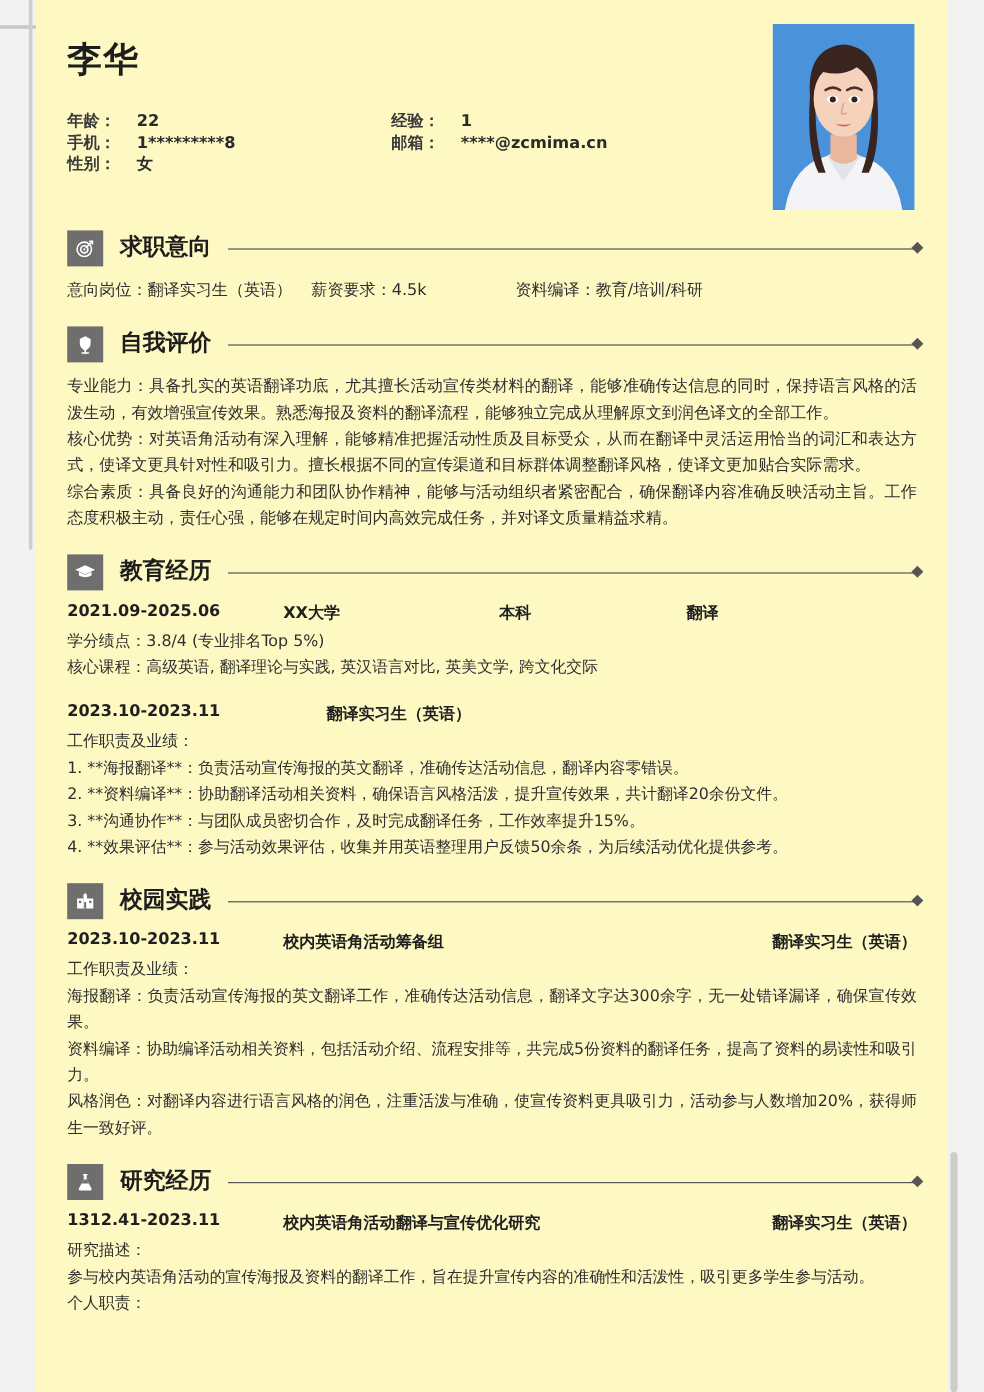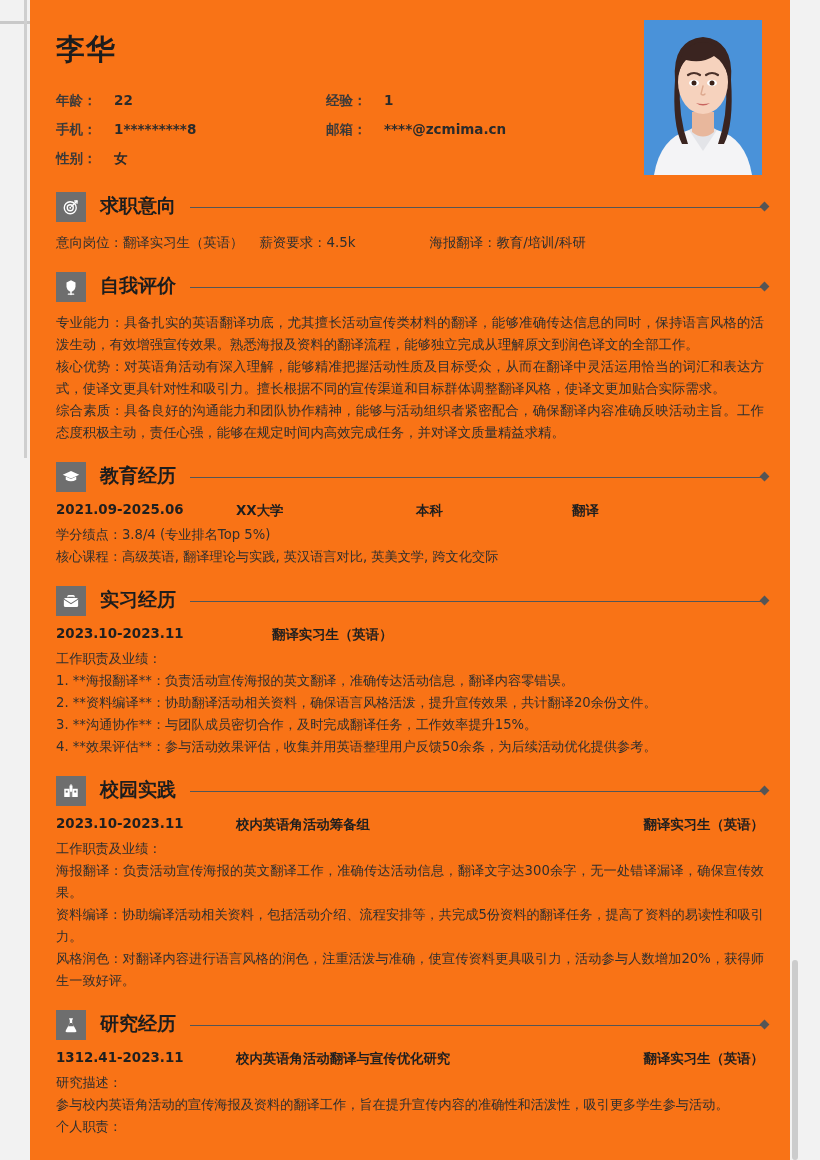--- a/index.html
+++ b/index.html
@@ -34,21 +34,21 @@
     background: #cccccc;
     border-radius: 3px;
   }
 
   
   .sheet {
     position: absolute;
     left: 30px; top: 0;
     width: 760px;
     min-height: 1160px;
-    background: #f97316;
+    background: #fef9c3;
     padding: 0 0 0 0;
     box-sizing: border-box;
   }
 
   
   .header {
     position: relative;
     padding: 34px 0 8px 26px;
     min-height: 150px;
   }
@@ -56,21 +56,20 @@
     font-size: 29px;
     font-weight: bold;
     color: #1d1d1d;
     letter-spacing: 1px;
     margin: 0 0 26px 0;
     line-height: 1.1;
   }
   .meta-grid {
     display: grid;
     grid-template-columns: 270px 1fr;
-    row-gap: 11px;
     max-width: 540px;
   }
   .meta-cell {
     display: flex;
     align-items: baseline;
     font-size: 13.5px;
     font-weight: bold;
     color: #3a3a3a;
   }
   .meta-label {
@@ -252,21 +251,21 @@
           <circle cx="11" cy="13" r="1.2" fill="#ffffff" stroke="none"></circle>
           <path d="M13 11 L20 4" stroke-linecap="round"></path>
           <path d="M17 4 L20 4 L20 7" stroke-linecap="round" stroke-linejoin="round"></path>
         </svg>
       </span>
       <span class="sec-title">求职意向</span>
       <span class="sec-rule"></span>
     </div>
     <div class="block">
       <div class="inline-row">
-        <span>意向岗位：</span><span>翻译实习生（英语）</span><span class="gap"></span><span>薪资要求：</span><span>4.5k</span><span class="wide-gap"></span><span>海报翻译：</span><span>教育/培训/科研</span>
+        <span>意向岗位：</span><span>翻译实习生（英语）</span><span class="gap"></span><span>薪资要求：</span><span>4.5k</span><span class="wide-gap"></span><span>资料编译：</span><span>教育/培训/科研</span>
       </div>
     </div>
   </div>
 
   <div class="section">
     <div class="sec-head">
       <span class="sec-icon">
         <svg viewBox="0 0 24 24" fill="none" stroke="#ffffff" stroke-width="1.8">
           <path d="M12 3 L18 6 V11 Q18 16 12 19 Q6 16 6 11 V6 Z" fill="#ffffff" stroke="none"></path>
           <path d="M12 19 V22" stroke-linecap="round"></path>
@@ -300,31 +299,20 @@
         <span class="e-org">XX大学</span>
         <span class="e-mid">本科</span>
         <span class="e-role">翻译</span>
       </div>
       <p class="detail"><span>学分绩点：</span><span>3.8/4 (专业排名Top 5%)</span></p>
       <p class="detail"><span>核心课程：</span><span>高级英语, 翻译理论与实践, 英汉语言对比, 英美文学, 跨文化交际</span></p>
     </div>
   </div>
 
   <div class="section">
-    <div class="sec-head">
-      <span class="sec-icon">
-        <svg viewBox="0 0 24 24" fill="#ffffff" stroke="none">
-          <path d="M9 4 H15 A2 2 0 0 1 17 6 V7 H15.5 V6.3 H8.5 V7 H7 V6 A2 2 0 0 1 9 4 Z"></path>
-          <rect x="2.5" y="8" width="19" height="12" rx="2"></rect>
-          <path d="M2.5 9.5 L12 15.5 L21.5 9.5" fill="none" stroke="#6e6e6e" stroke-width="1.4"></path>
-        </svg>
-      </span>
-      <span class="sec-title">实习经历</span>
-      <span class="sec-rule"></span>
-    </div>
     <div class="block">
       <div class="entry-row">
         <span class="e-date">2023.10-2023.11</span>
         <span class="e-role">翻译实习生（英语）</span>
       </div>
       <p class="detail">工作职责及业绩：</p>
       <p class="detail">1. **海报翻译**：负责活动宣传海报的英文翻译，准确传达活动信息，翻译内容零错误。</p>
       <p class="detail">2. **资料编译**：协助翻译活动相关资料，确保语言风格活泼，提升宣传效果，共计翻译20余份文件。</p>
       <p class="detail">3. **沟通协作**：与团队成员密切合作，及时完成翻译任务，工作效率提升15%。</p>
       <p class="detail">4. **效果评估**：参与活动效果评估，收集并用英语整理用户反馈50余条，为后续活动优化提供参考。</p>

